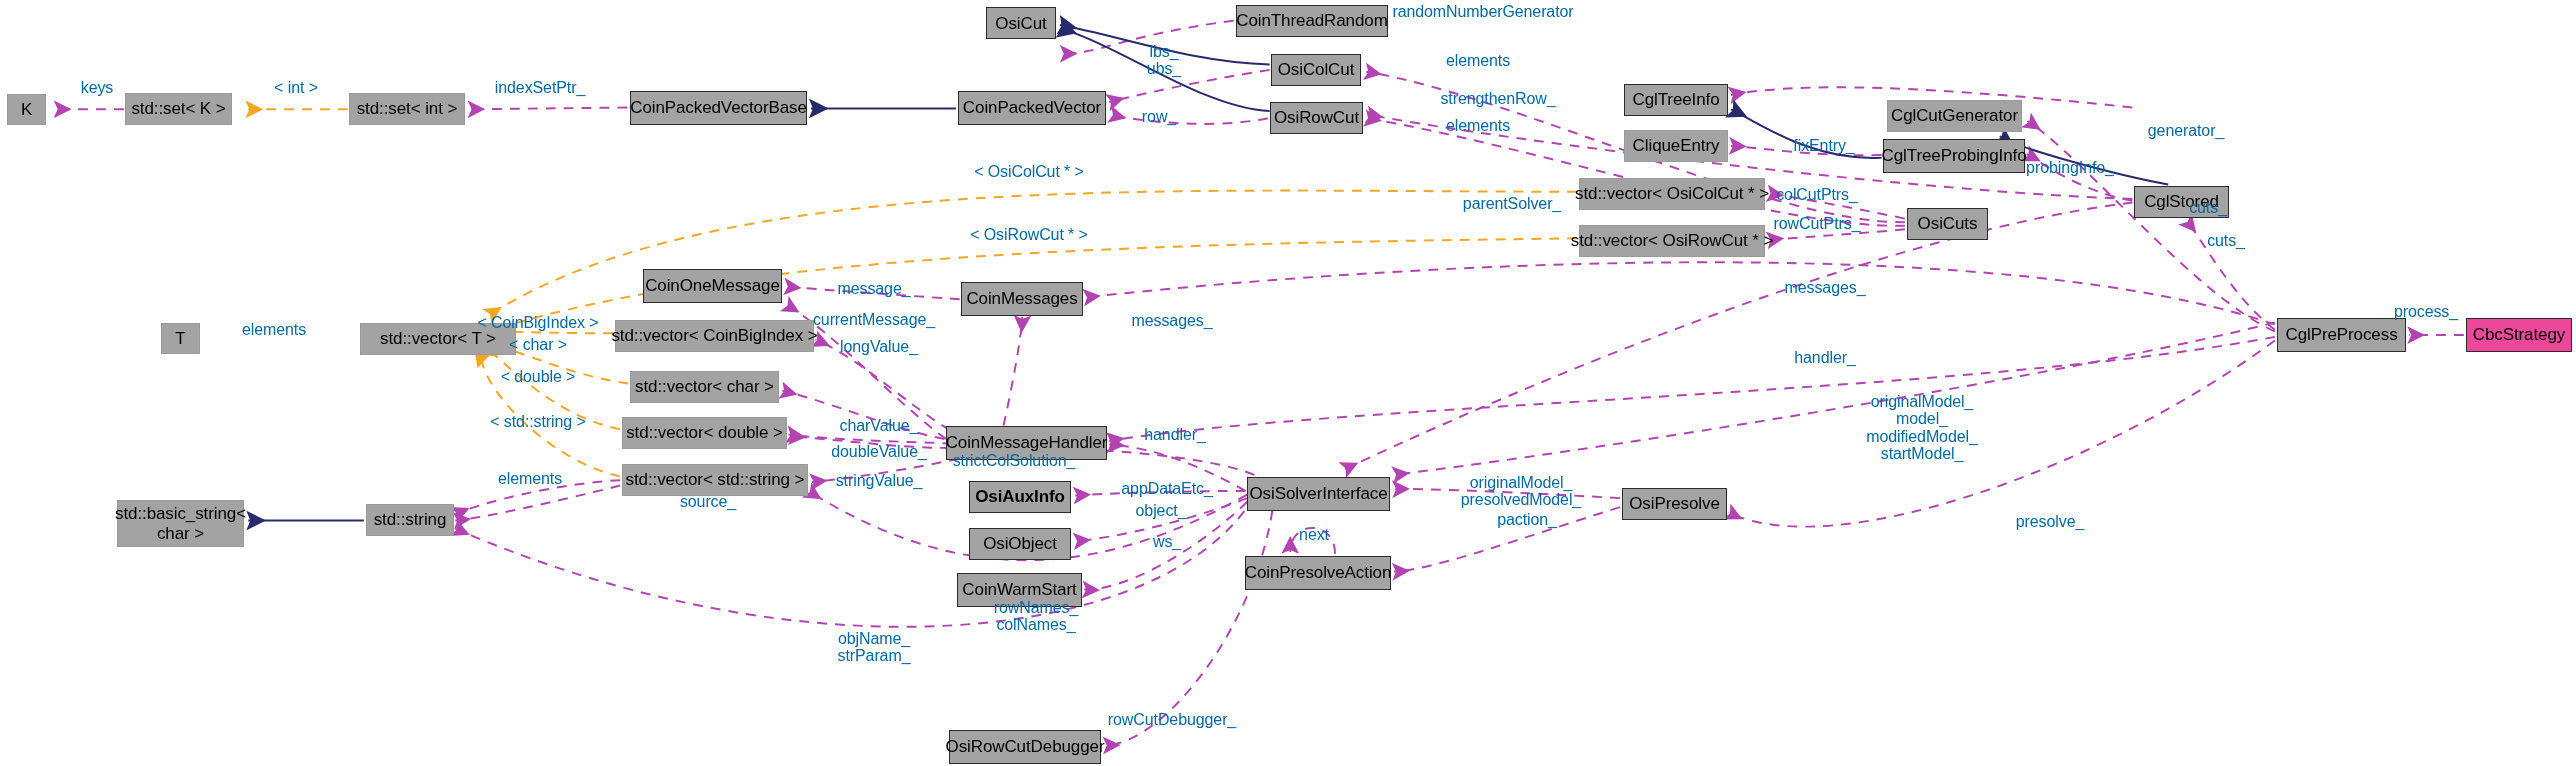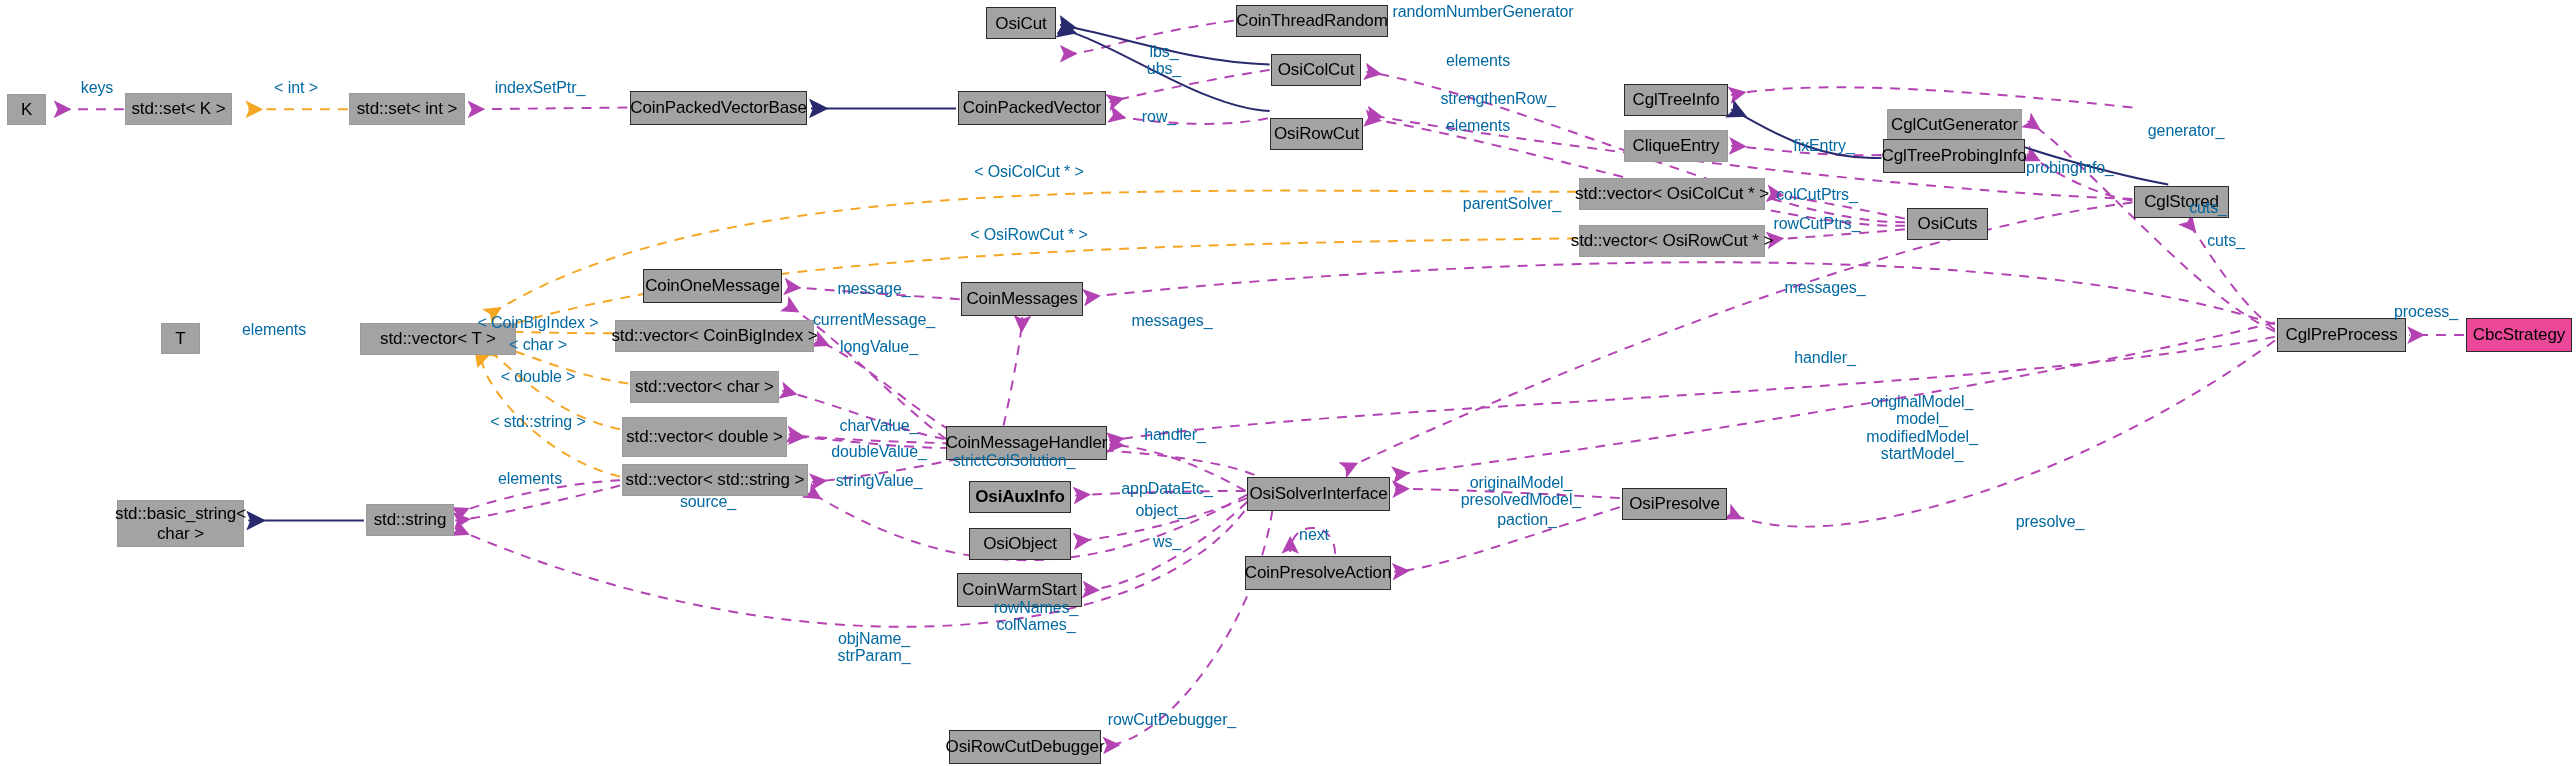--- a/index.html
+++ b/index.html
@@ -142,34 +142,34 @@
   </svg>
 
   <div class="node plain" style="left:7.2px;top:94px;width:39px;height:30.5px;"><span>K</span></div>
   <div class="node plain" style="left:125px;top:93px;width:107px;height:32px;"><span>std::set&lt; K &gt;</span></div>
   <div class="node plain" style="left:349px;top:93px;width:116px;height:32px;"><span>std::set&lt; int &gt;</span></div>
   <div class="node solid" style="left:630px;top:91px;width:177px;height:34px;"><span>CoinPackedVectorBase</span></div>
   <div class="node solid" style="left:958px;top:91px;width:148px;height:34px;"><span>CoinPackedVector</span></div>
   <div class="node solid" style="left:986px;top:7.2px;width:70px;height:32px;"><span>OsiCut</span></div>
   <div class="node solid" style="left:1236px;top:4.5px;width:152px;height:32px;"><span>CoinThreadRandom</span></div>
   <div class="node solid" style="left:1271px;top:54px;width:90px;height:32px;"><span>OsiColCut</span></div>
-  <div class="node solid" style="left:1270px;top:118px;width:93px;height:32px;"><span>OsiRowCut</span></div>
+  <div class="node solid" style="left:1270px;top:102px;width:93px;height:32px;"><span>OsiRowCut</span></div>
   <div class="node solid" style="left:1624px;top:84px;width:104px;height:32px;"><span>CglTreeInfo</span></div>
   <div class="node plain" style="left:1624px;top:130px;width:104px;height:32px;"><span>CliqueEntry</span></div>
-  <div class="node plain" style="left:1887px;top:100px;width:135px;height:32px;margin-top:9px;"><span>CglCutGenerator</span></div>
+  <div class="node plain" style="left:1887px;top:100px;width:135px;height:32px;"><span>CglCutGenerator</span></div>
   <div class="node solid" style="left:1883px;top:139px;width:142px;height:34px;"><span>CglTreeProbingInfo</span></div>
   <div class="node solid" style="left:2134px;top:186px;width:95px;height:32px;"><span>CglStored</span></div>
   <div class="node plain" style="left:1579px;top:178px;width:186px;height:32px;"><span>std::vector&lt; OsiColCut * &gt;</span></div>
   <div class="node plain" style="left:1579px;top:225px;width:186px;height:32px;"><span>std::vector&lt; OsiRowCut * &gt;</span></div>
   <div class="node solid" style="left:1907px;top:208px;width:81px;height:32px;"><span>OsiCuts</span></div>
   <div class="node plain" style="left:161px;top:323px;width:39px;height:30.5px;"><span>T</span></div>
   <div class="node plain" style="left:360px;top:323px;width:156px;height:32px;"><span>std::vector&lt; T &gt;</span></div>
   <div class="node plain" style="left:615px;top:320px;width:199px;height:32px;"><span>std::vector&lt; CoinBigIndex &gt;</span></div>
   <div class="node plain" style="left:630px;top:371px;width:149px;height:32px;"><span>std::vector&lt; char &gt;</span></div>
-  <div class="node plain" style="left:622px;top:417px;width:165px;height:40px;"><span>std::vector&lt; double &gt;</span></div>
+  <div class="node plain" style="left:622px;top:417px;width:165px;height:32px;"><span>std::vector&lt; double &gt;</span></div>
   <div class="node plain" style="left:622px;top:464px;width:186px;height:32px;"><span>std::vector&lt; std::string &gt;</span></div>
   <div class="node solid" style="left:643px;top:269px;width:139px;height:34px;"><span>CoinOneMessage</span></div>
   <div class="node solid" style="left:961px;top:282px;width:122px;height:34px;"><span>CoinMessages</span></div>
   <div class="node solid" style="left:946px;top:426px;width:161px;height:34px;"><span>CoinMessageHandler</span></div>
   <div class="node plain" style="left:117px;top:500px;width:127px;height:47px;"><span>std::basic_string&lt;
 char &gt;</span></div>
   <div class="node plain" style="left:366px;top:504px;width:88px;height:32px;"><span>std::string</span></div>
   <div class="node solid" style="left:969px;top:481px;width:102px;height:32px;font-weight:bold;"><span>OsiAuxInfo</span></div>
   <div class="node solid" style="left:969px;top:528px;width:102px;height:32px;"><span>OsiObject</span></div>
   <div class="node solid" style="left:957px;top:573px;width:125px;height:34px;"><span>CoinWarmStart</span></div>

